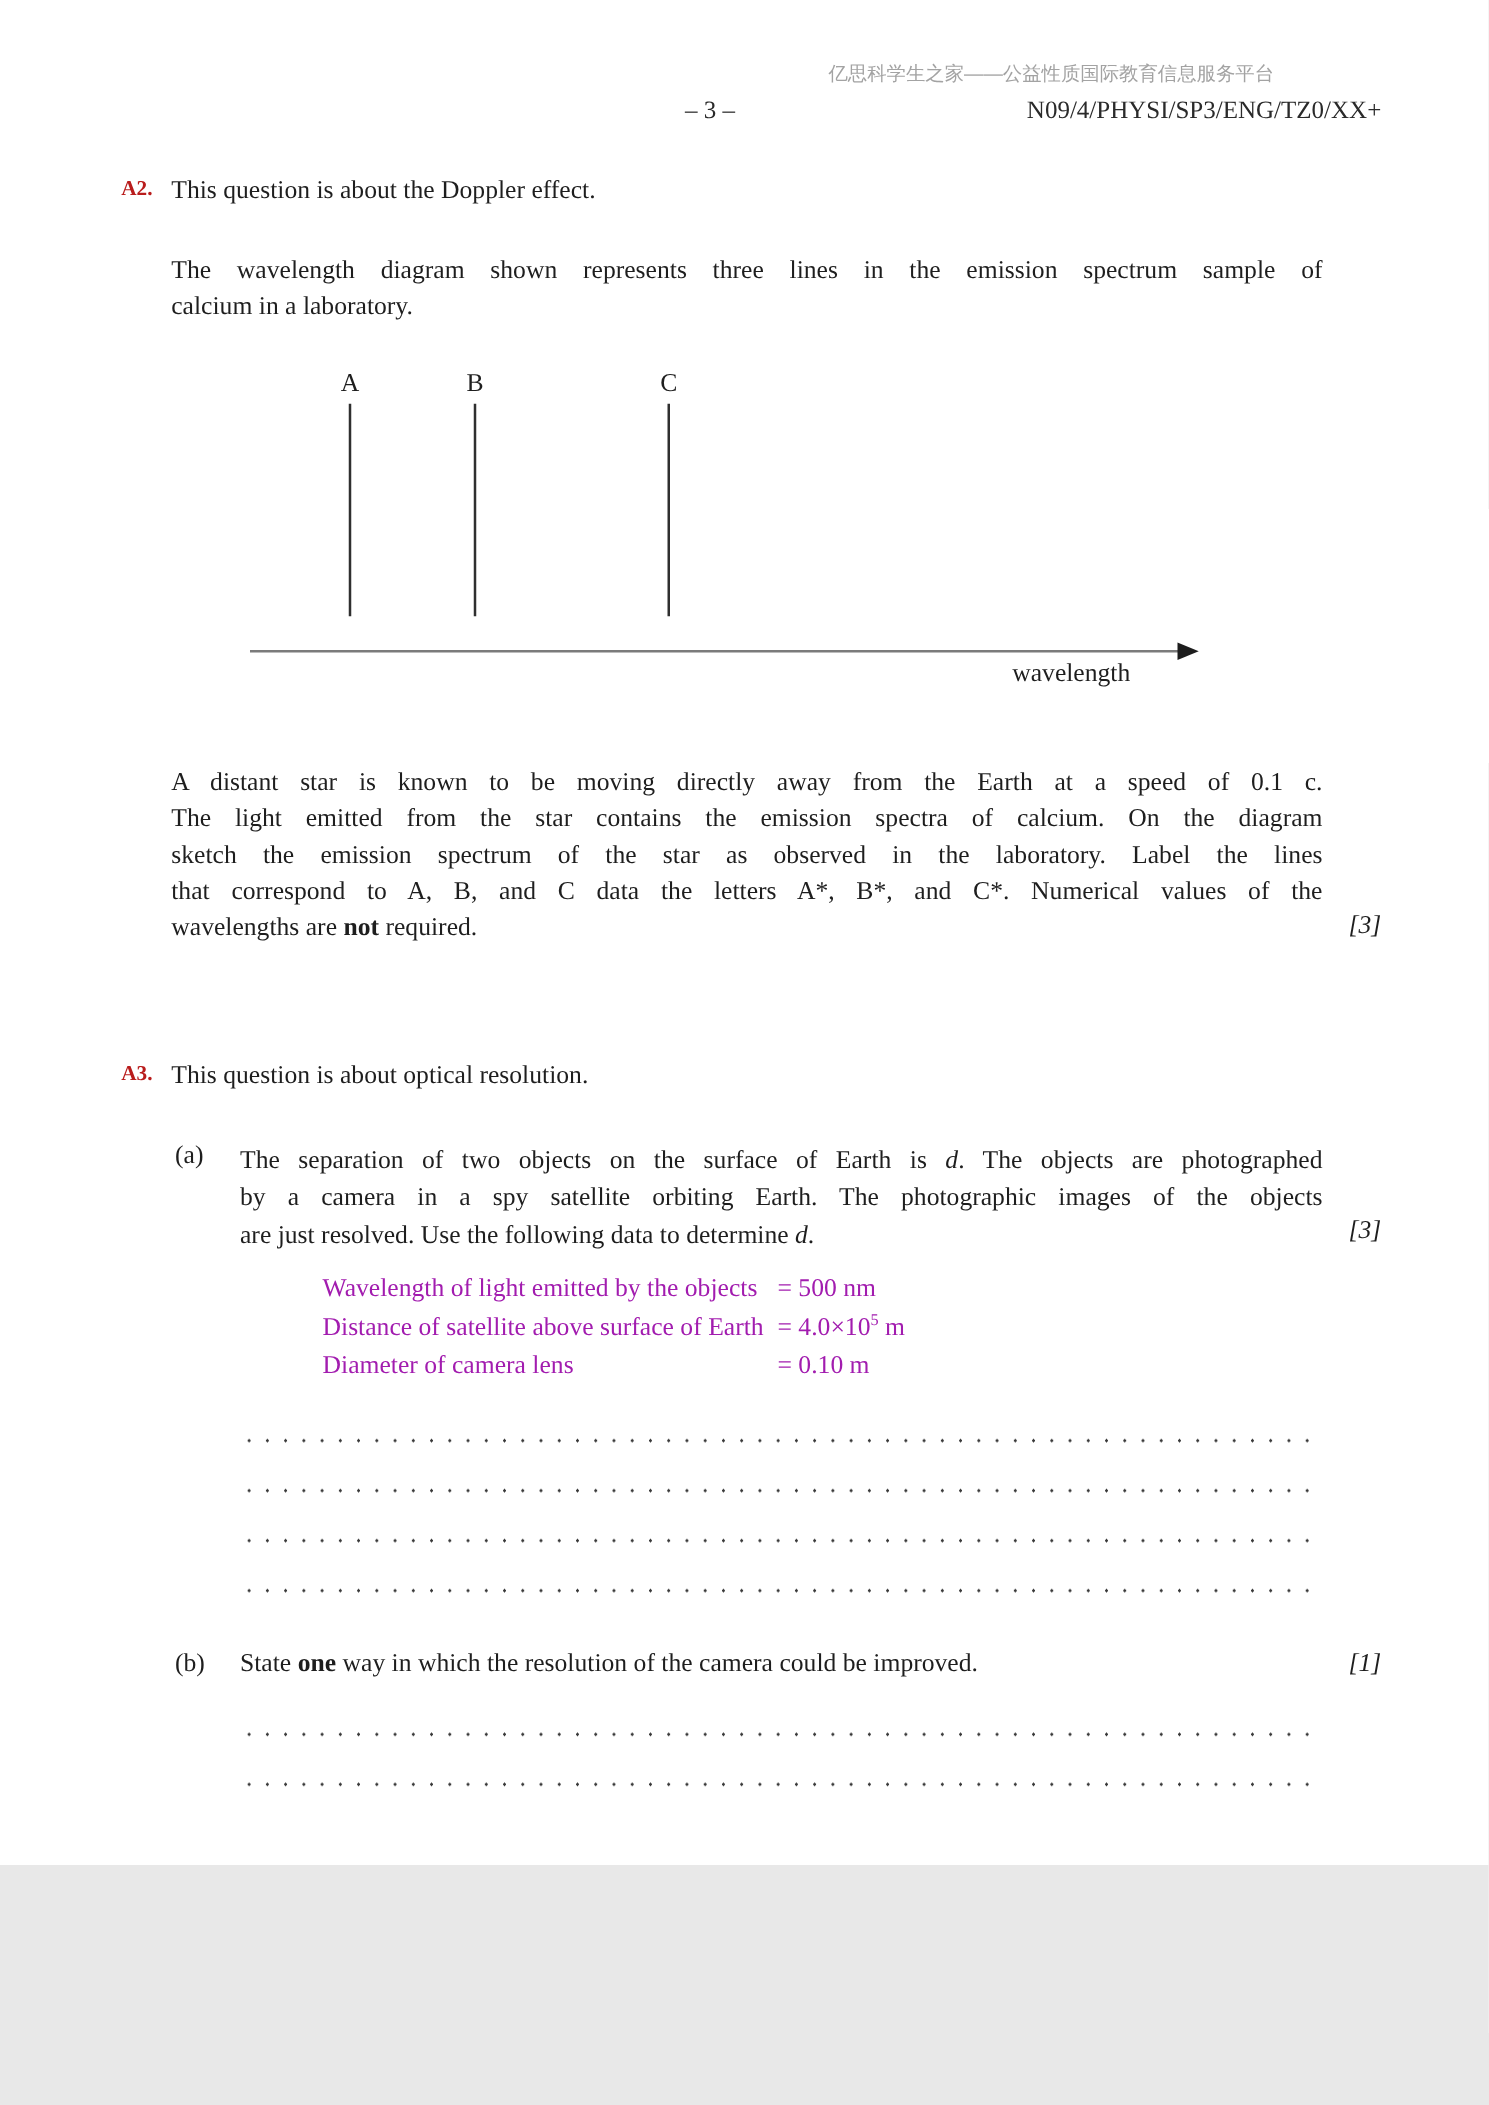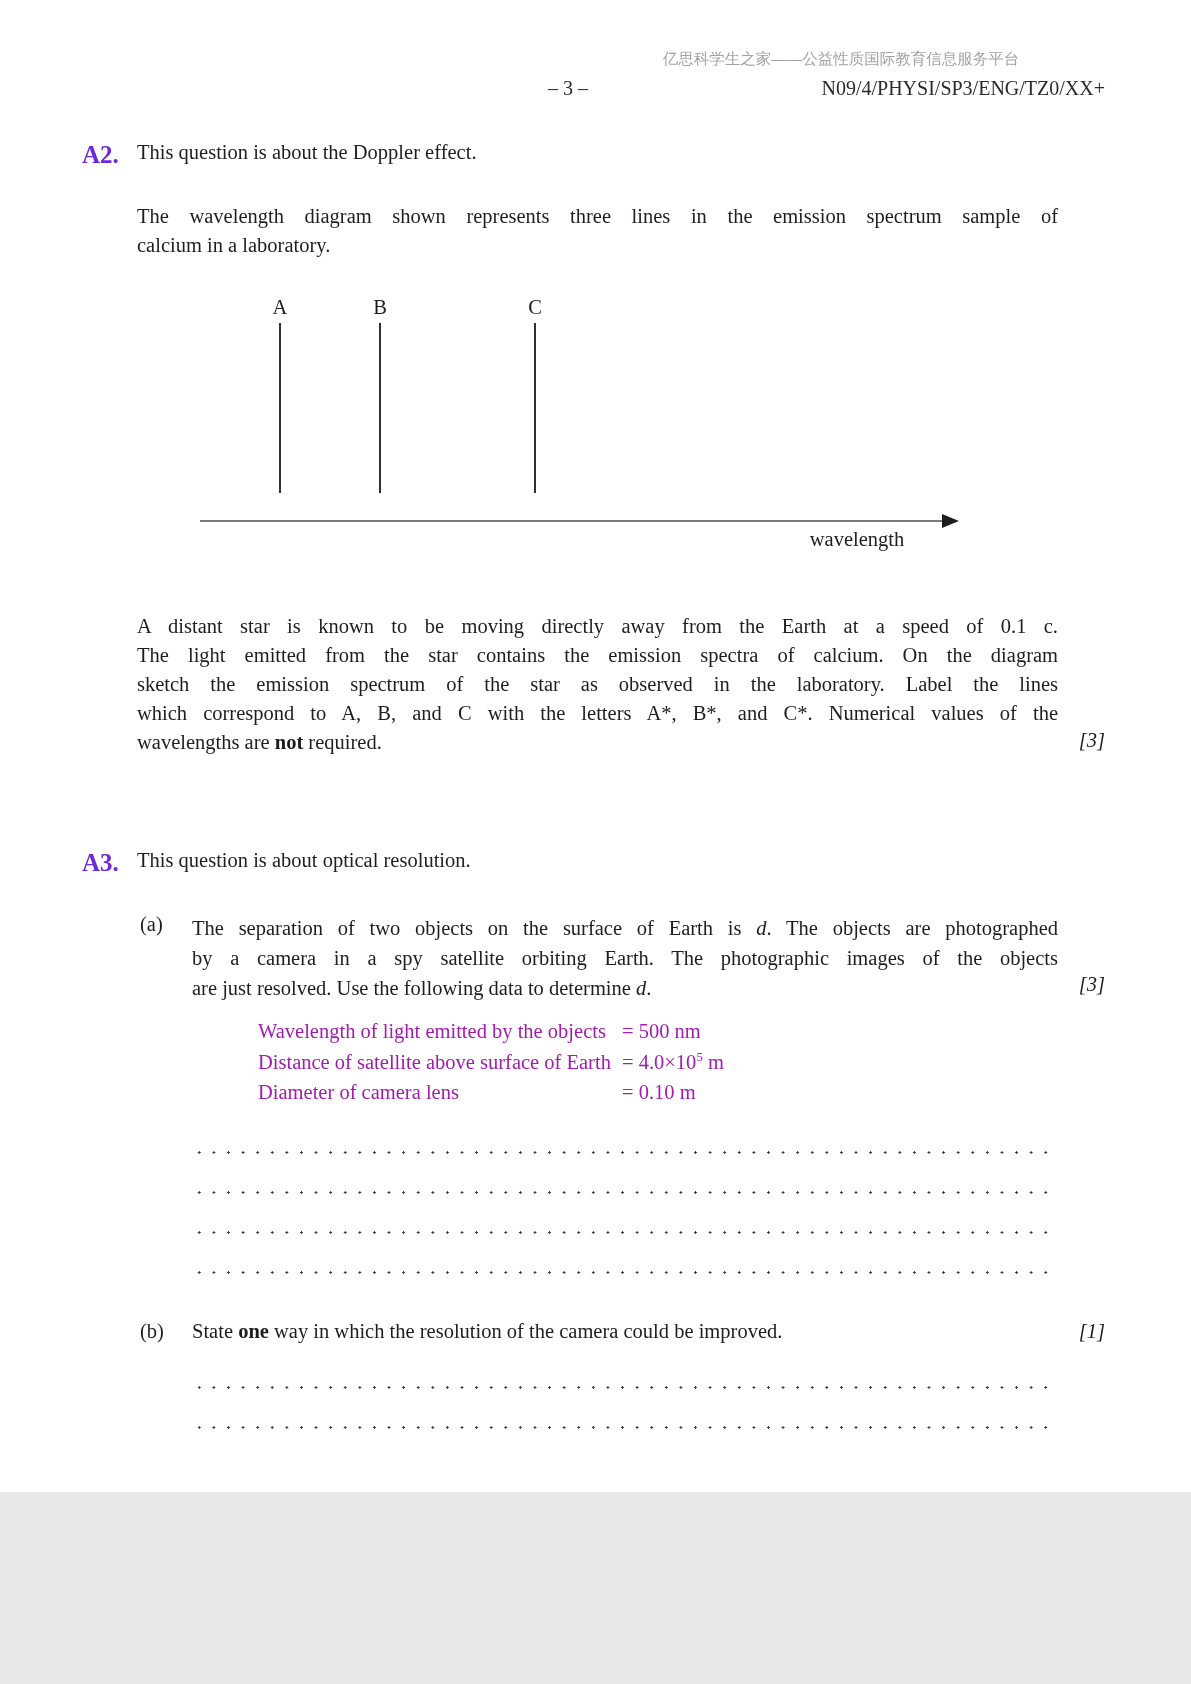--- a/index.html
+++ b/index.html
@@ -8,21 +8,21 @@
     width:1191px;height:1492px;
     margin:0 auto;
     background:#ffffff;
     font-family:"Liberation Serif", serif;
     color:#222;
     overflow:hidden;
   }
   .abs{position:absolute;}
   .wm{color:#a3a3a3;font-family:"Liberation Sans", sans-serif;font-size:15.5px;}
   .hdr{font-size:20px;color:#2a2a2a;}
-  .qnum{font-weight:bold;font-size:25px;color:#6d28d9;}
+  .qnum{font-weight:bold;font-size:17px;color:#b91c1c;margin-left:15px;}
   .qtext{font-size:20.5px;color:#1e1e1e;}
   .para{font-size:20.5px;color:#1e1e1e;}
   .jl{text-align:justify;text-align-last:justify;}
   .lh29{line-height:29px;}
   .lh30{line-height:30px;}
   .marks{font-size:20.5px;font-style:italic;color:#1e1e1e;}
   .vline{width:1.6px;background:#2f2f2f;}
   .axis-line{height:2px;background:#7b7b7b;}
   .arrowhead{
     width:0;height:0;
@@ -79,21 +79,21 @@
   <div class="abs vline" style="left:534px;top:323px;height:170px;"></div>
 
   <div class="abs axis-line" style="left:200px;top:520px;width:744px;"></div>
   <div class="abs arrowhead" style="left:942px;top:513.5px;"></div>
   <div class="abs axis-caption" style="left:782px;top:528px;">wavelength</div>
 
   <div class="abs para lh29" style="left:137px;top:612px;width:921px;">
     <div class="jl">A distant star is known to be moving directly away from the Earth at a speed of 0.1 c.</div>
     <div class="jl">The light emitted from the star contains the emission spectra of calcium. On the diagram</div>
     <div class="jl">sketch the emission spectrum of the star as observed in the laboratory. Label the lines</div>
-    <div class="jl">which correspond to A, B, and C with the letters A*, B*, and C*. Numerical values of the</div>
+    <div class="jl">that correspond to A, B, and C data the letters A*, B*, and C*. Numerical values of the</div>
     <div><span>wavelengths are </span><span class="bld">not</span><span> required.</span></div>
   </div>
   <div class="abs marks" style="top:729px;right:86px;">[3]</div>
 
   <div class="abs qnum" style="left:82px;top:849px;">A3.</div>
   <div class="abs qtext" style="left:137px;top:849px;">This question is about optical resolution.</div>
 
   <div class="abs para" style="left:140px;top:913px;">(a)</div>
   <div class="abs para lh30" style="left:192px;top:913px;width:866px;">
     <div class="jl"><span>The separation of two objects on the surface of Earth is </span><span class="ital">d</span><span>. The objects are photographed</span></div>

